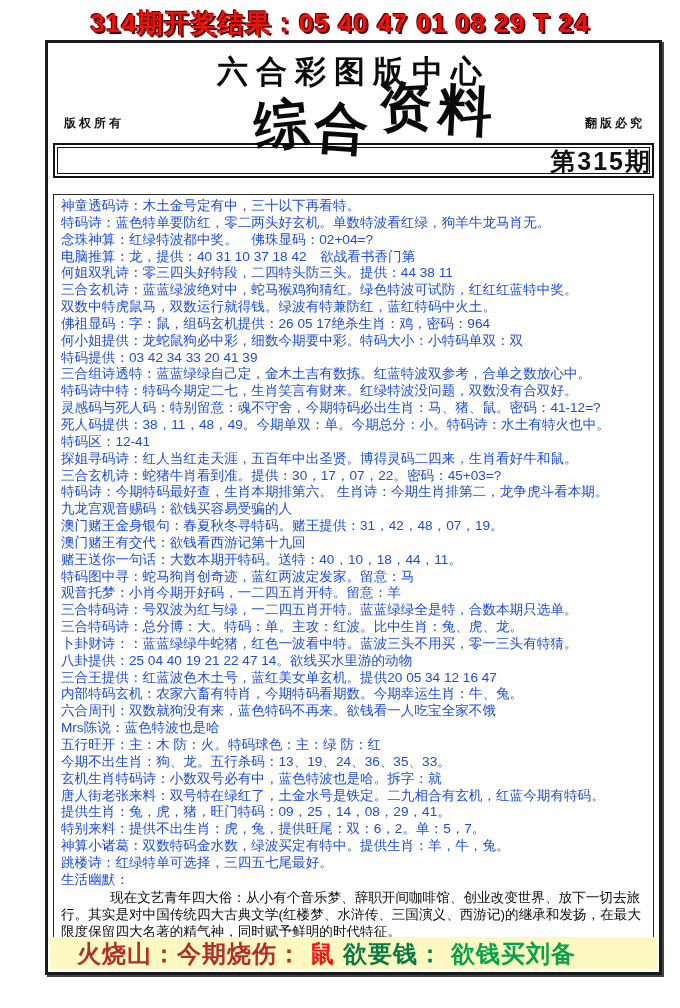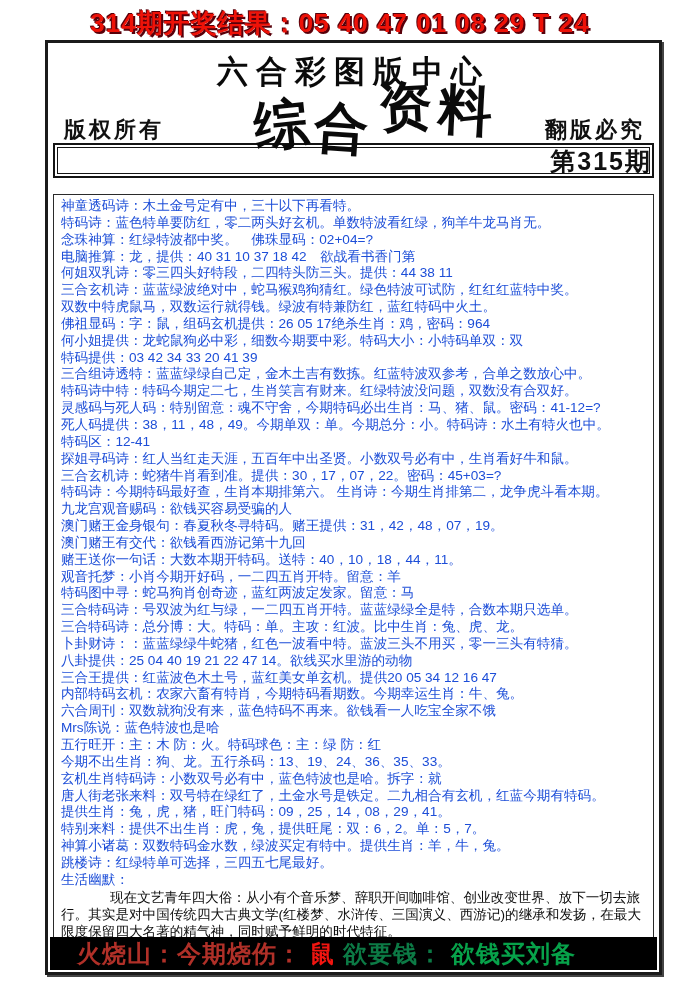--- a/index.html
+++ b/index.html
@@ -48,21 +48,21 @@
     white-space:nowrap;
   }
   .masthead .mch { display:inline-block; }
   .masthead .m0 { transform:translateY(16px) rotate(-6deg); }
   .masthead .m1 { transform:translateY(20px) rotate(4deg); margin-left:6px; }
   .masthead .m2 { transform:translateY(-2px) rotate(-3deg); margin-left:10px; }
   .masthead .m3 { transform:translateY(2px) rotate(3deg); margin-left:6px; }
   .copy-left, .copy-right {
     position:absolute; top:72px;
     font-family:"DejaVu Serif", serif;
-    font-size:22px; font-weight:bold;
+    font-size:12px; font-weight:bold;
     letter-spacing:3px;
   }
   .copy-left { left:16px; }
   .copy-right { right:14px; }
   
   .issue-box {
     margin:16px 5px;
     height:35px;
     border:2px solid #141414;
     box-shadow:inset 0 0 0 2px #fff, inset 0 0 0 3px #141414;
@@ -90,21 +90,21 @@
     font-size:13.6px;
     line-height:17px;
     text-indent:3.6em;
     color:#0d0d0d;
     font-weight:500;
   }
   
   .footer-strip {
     position:absolute; left:2px; right:2px; bottom:2px;
     height:33px;
-    background:#000000;
+    background:#fef9c3;
     display:flex; align-items:center;
     padding-left:27px;
     font-size:24px; font-weight:bold;
     white-space:nowrap;
   }
   .footer-strip .seg { margin-right:8px; letter-spacing:1px; }
 </style>
 </head>
 <body>
 
@@ -150,37 +150,37 @@
 
 
           <div class="info-line">特码诗中特：特码今期定二七，生肖笑言有财来。红绿特波没问题，双数没有合双好。</div>
 
           <div class="info-line">灵感码与死人码：特别留意：魂不守舍，今期特码必出生肖：马、猪、鼠。密码：41-12=?</div>
 
           <div class="info-line">死人码提供：38，11，48，49。今期单双：单。今期总分：小。特码诗：水土有特火也中。</div>
 
           <div class="info-line">特码区：12-41</div>
 
-          <div class="info-line">探姐寻码诗：红人当红走天涯，五百年中出圣贤。小数双号必有中，生肖看好牛和鼠。</div>
+          <div class="info-line">探姐寻码诗：红人当红走天涯，五百年中出圣贤。博得灵码二四来，生肖看好牛和鼠。</div>
 
           <div class="info-line">三合玄机诗：蛇猪牛肖看到准。提供：30，17，07，22。密码：45+03=?</div>
 
           <div class="info-line">特码诗：今期特码最好查，生肖本期排第六。 生肖诗：今期生肖排第二，龙争虎斗看本期。</div>
 
           <div class="info-line">九龙宫观音赐码：欲钱买容易受骗的人</div>
 
           <div class="info-line">澳门赌王金身银句：春夏秋冬寻特码。赌王提供：31，42，48，07，19。</div>
 
           <div class="info-line">澳门赌王有交代：欲钱看西游记第十九回</div>
 
           <div class="info-line">赌王送你一句话：大数本期开特码。送特：40，10，18，44，11。</div>
 
+          <div class="info-line">特码图中寻：蛇马狗肖创奇迹，蓝红两波定发家。留意：马</div>
+
           <div class="info-line">观音托梦：小肖今期开好码，一二四五肖开特。留意：羊</div>
-
-          <div class="info-line">特码图中寻：蛇马狗肖创奇迹，蓝红两波定发家。留意：马</div>
 
           <div class="info-line">三合特码诗：号双波为红与绿，一二四五肖开特。蓝蓝绿绿全是特，合数本期只选单。</div>
 
           <div class="info-line">三合特码诗：总分博：大。特码：单。主攻：红波。比中生肖：兔、虎、龙。</div>
 
           <div class="info-line">卜卦财诗：：蓝蓝绿绿牛蛇猪，红色一波看中特。蓝波三头不用买，零一三头有特猜。</div>
 
           <div class="info-line">八卦提供：25 04 40 19 21 22 47 14。欲线买水里游的动物</div>
 
           <div class="info-line">三合王提供：红蓝波色木土号，蓝红美女单玄机。提供20 05 34 12 16 47</div>

